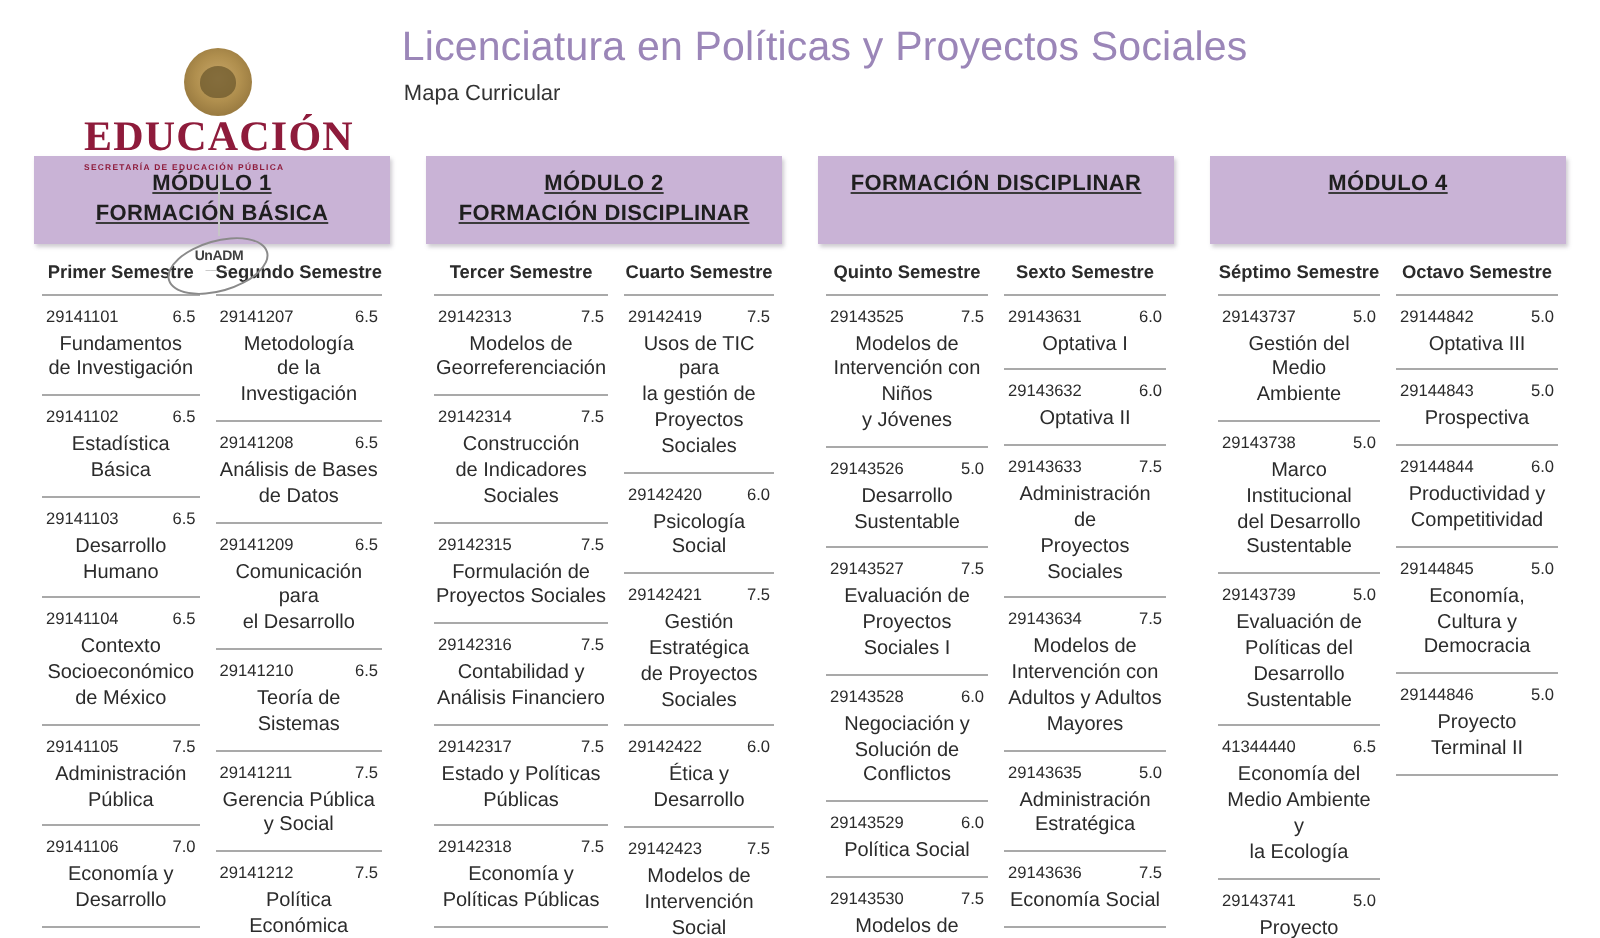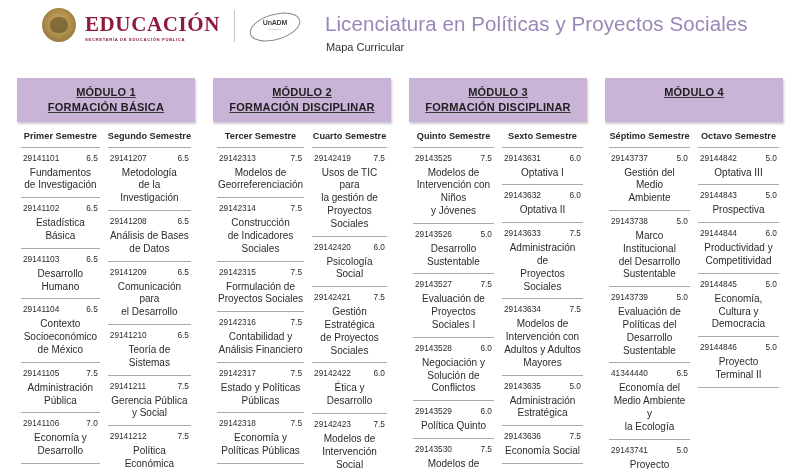--- a/index.html
+++ b/index.html
@@ -19,23 +19,24 @@
   .header {
     position: relative;
     height: 75px;
     display: flex;
     align-items: flex-start;
     padding-top: 8px;
     box-sizing: border-box;
   }
   .logo-block {
     display: flex;
-    align-items: flex-end;
+    align-items: center;
     margin-left: 42px;
-    margin-top: 0;
+    margin-top: 16px;
+    flex-direction: column;
   }
   .eagle {
     width: 34px;
     height: 34px;
     border-radius: 50%;
     background: radial-gradient(circle at 50% 45%, #c9a86a 0%, #b08f4e 45%, #9c7d42 70%, #8d7038 100%);
     position: relative;
     flex: 0 0 auto;
   }
   .eagle::after {
@@ -234,21 +235,20 @@
 <div class="modules-row" id="modules-row">
     <div class="module" style="background: rgb(201, 179, 214);">
       <div class="module-line1">MÓDULO 1</div>
       <div class="module-line2">FORMACIÓN  BÁSICA</div>
     </div>
     <div class="module" style="background: rgb(201, 179, 214);">
       <div class="module-line1">MÓDULO 2</div>
       <div class="module-line2">FORMACIÓN DISCIPLINAR</div>
     </div>
     <div class="module" style="background: rgb(201, 179, 214);">
-      <div class="module-line1">MÓDULO 3</div>
       <div class="module-line2">FORMACIÓN DISCIPLINAR</div>
     </div>
     <div class="module" style="background: rgb(201, 179, 214);">
       <div class="module-line1">MÓDULO 4</div>
     </div>
   </div>
 
 <div class="semesters-row" id="semesters-row">
     <div class="module-group">
       <div class="semester-col">
@@ -463,21 +463,21 @@
             <span>29143528</span>
             <span>6.0</span>
           </div>
           <div class="course-name">Negociación y<br>Solución de Conflictos</div>
         </div>
         <div class="course">
           <div class="course-top">
             <span>29143529</span>
             <span>6.0</span>
           </div>
-          <div class="course-name">Política Quinto</div>
+          <div class="course-name">Política Social</div>
         </div>
         <div class="course">
           <div class="course-top">
             <span>29143530</span>
             <span>7.5</span>
           </div>
           <div class="course-name">Modelos de Intervención<br>sobre Gestión Social y<br>Proyectos</div>
         </div>
       </div>
       <div class="semester-col">

